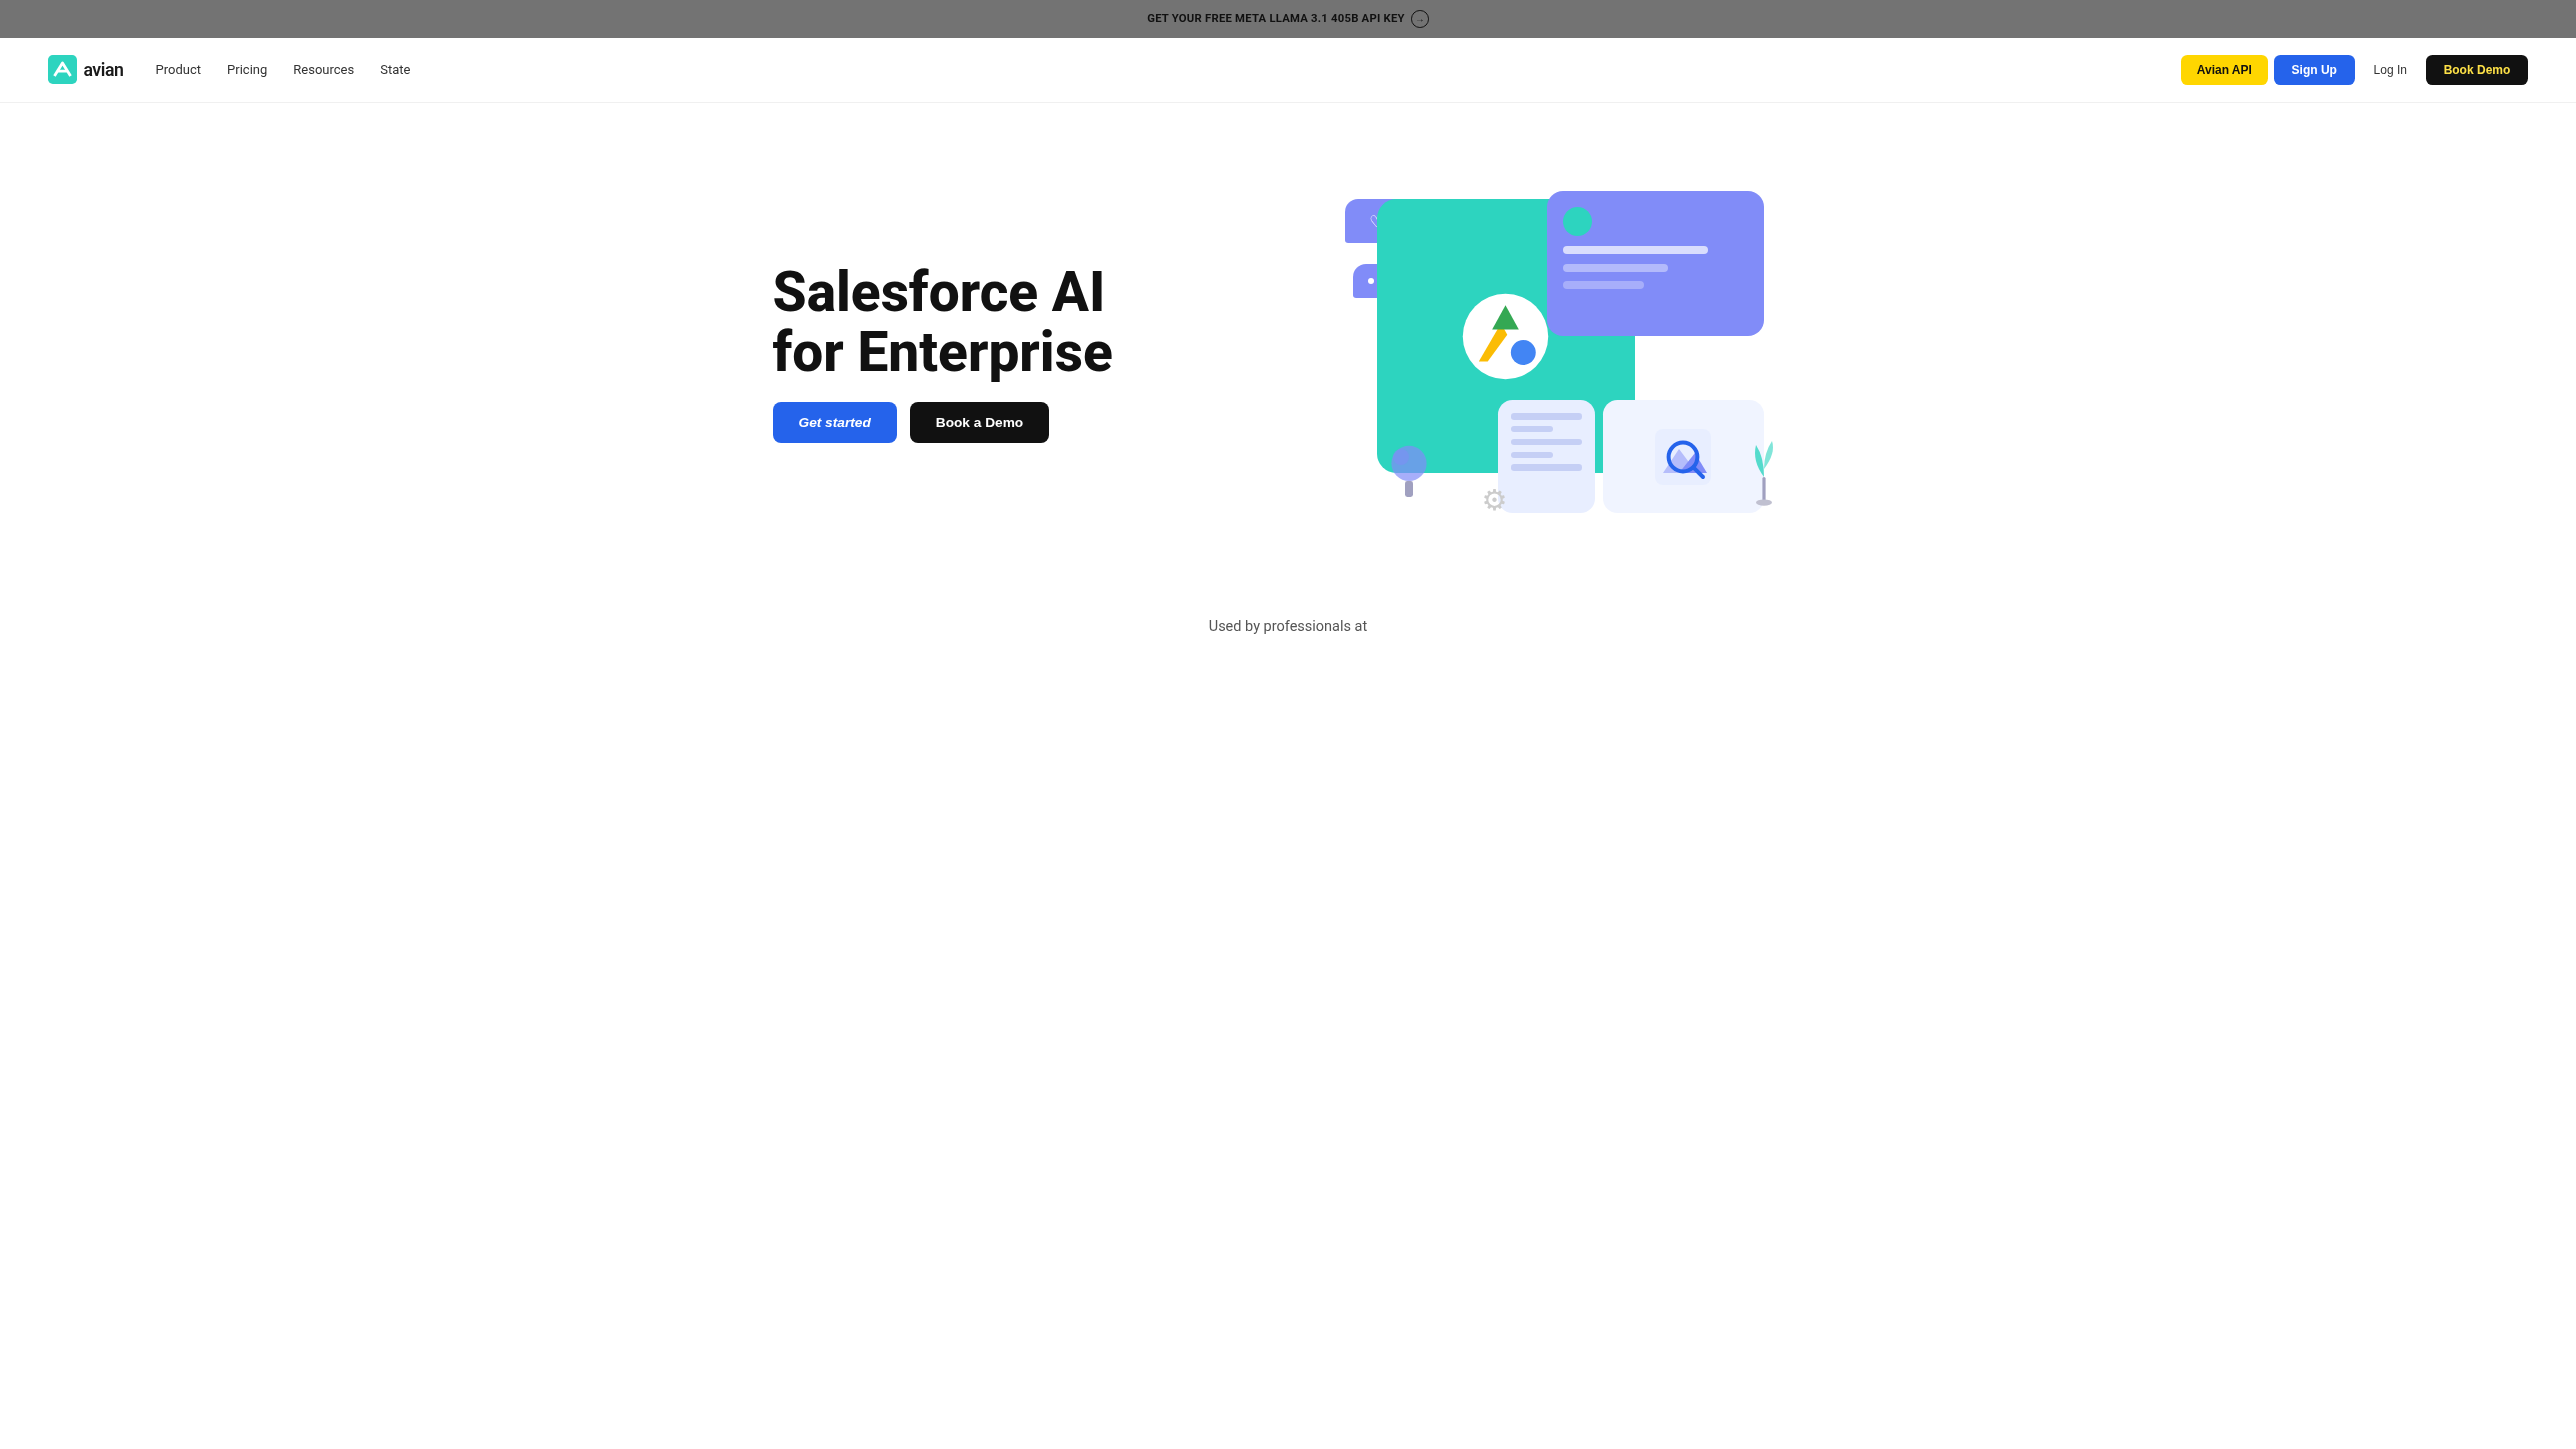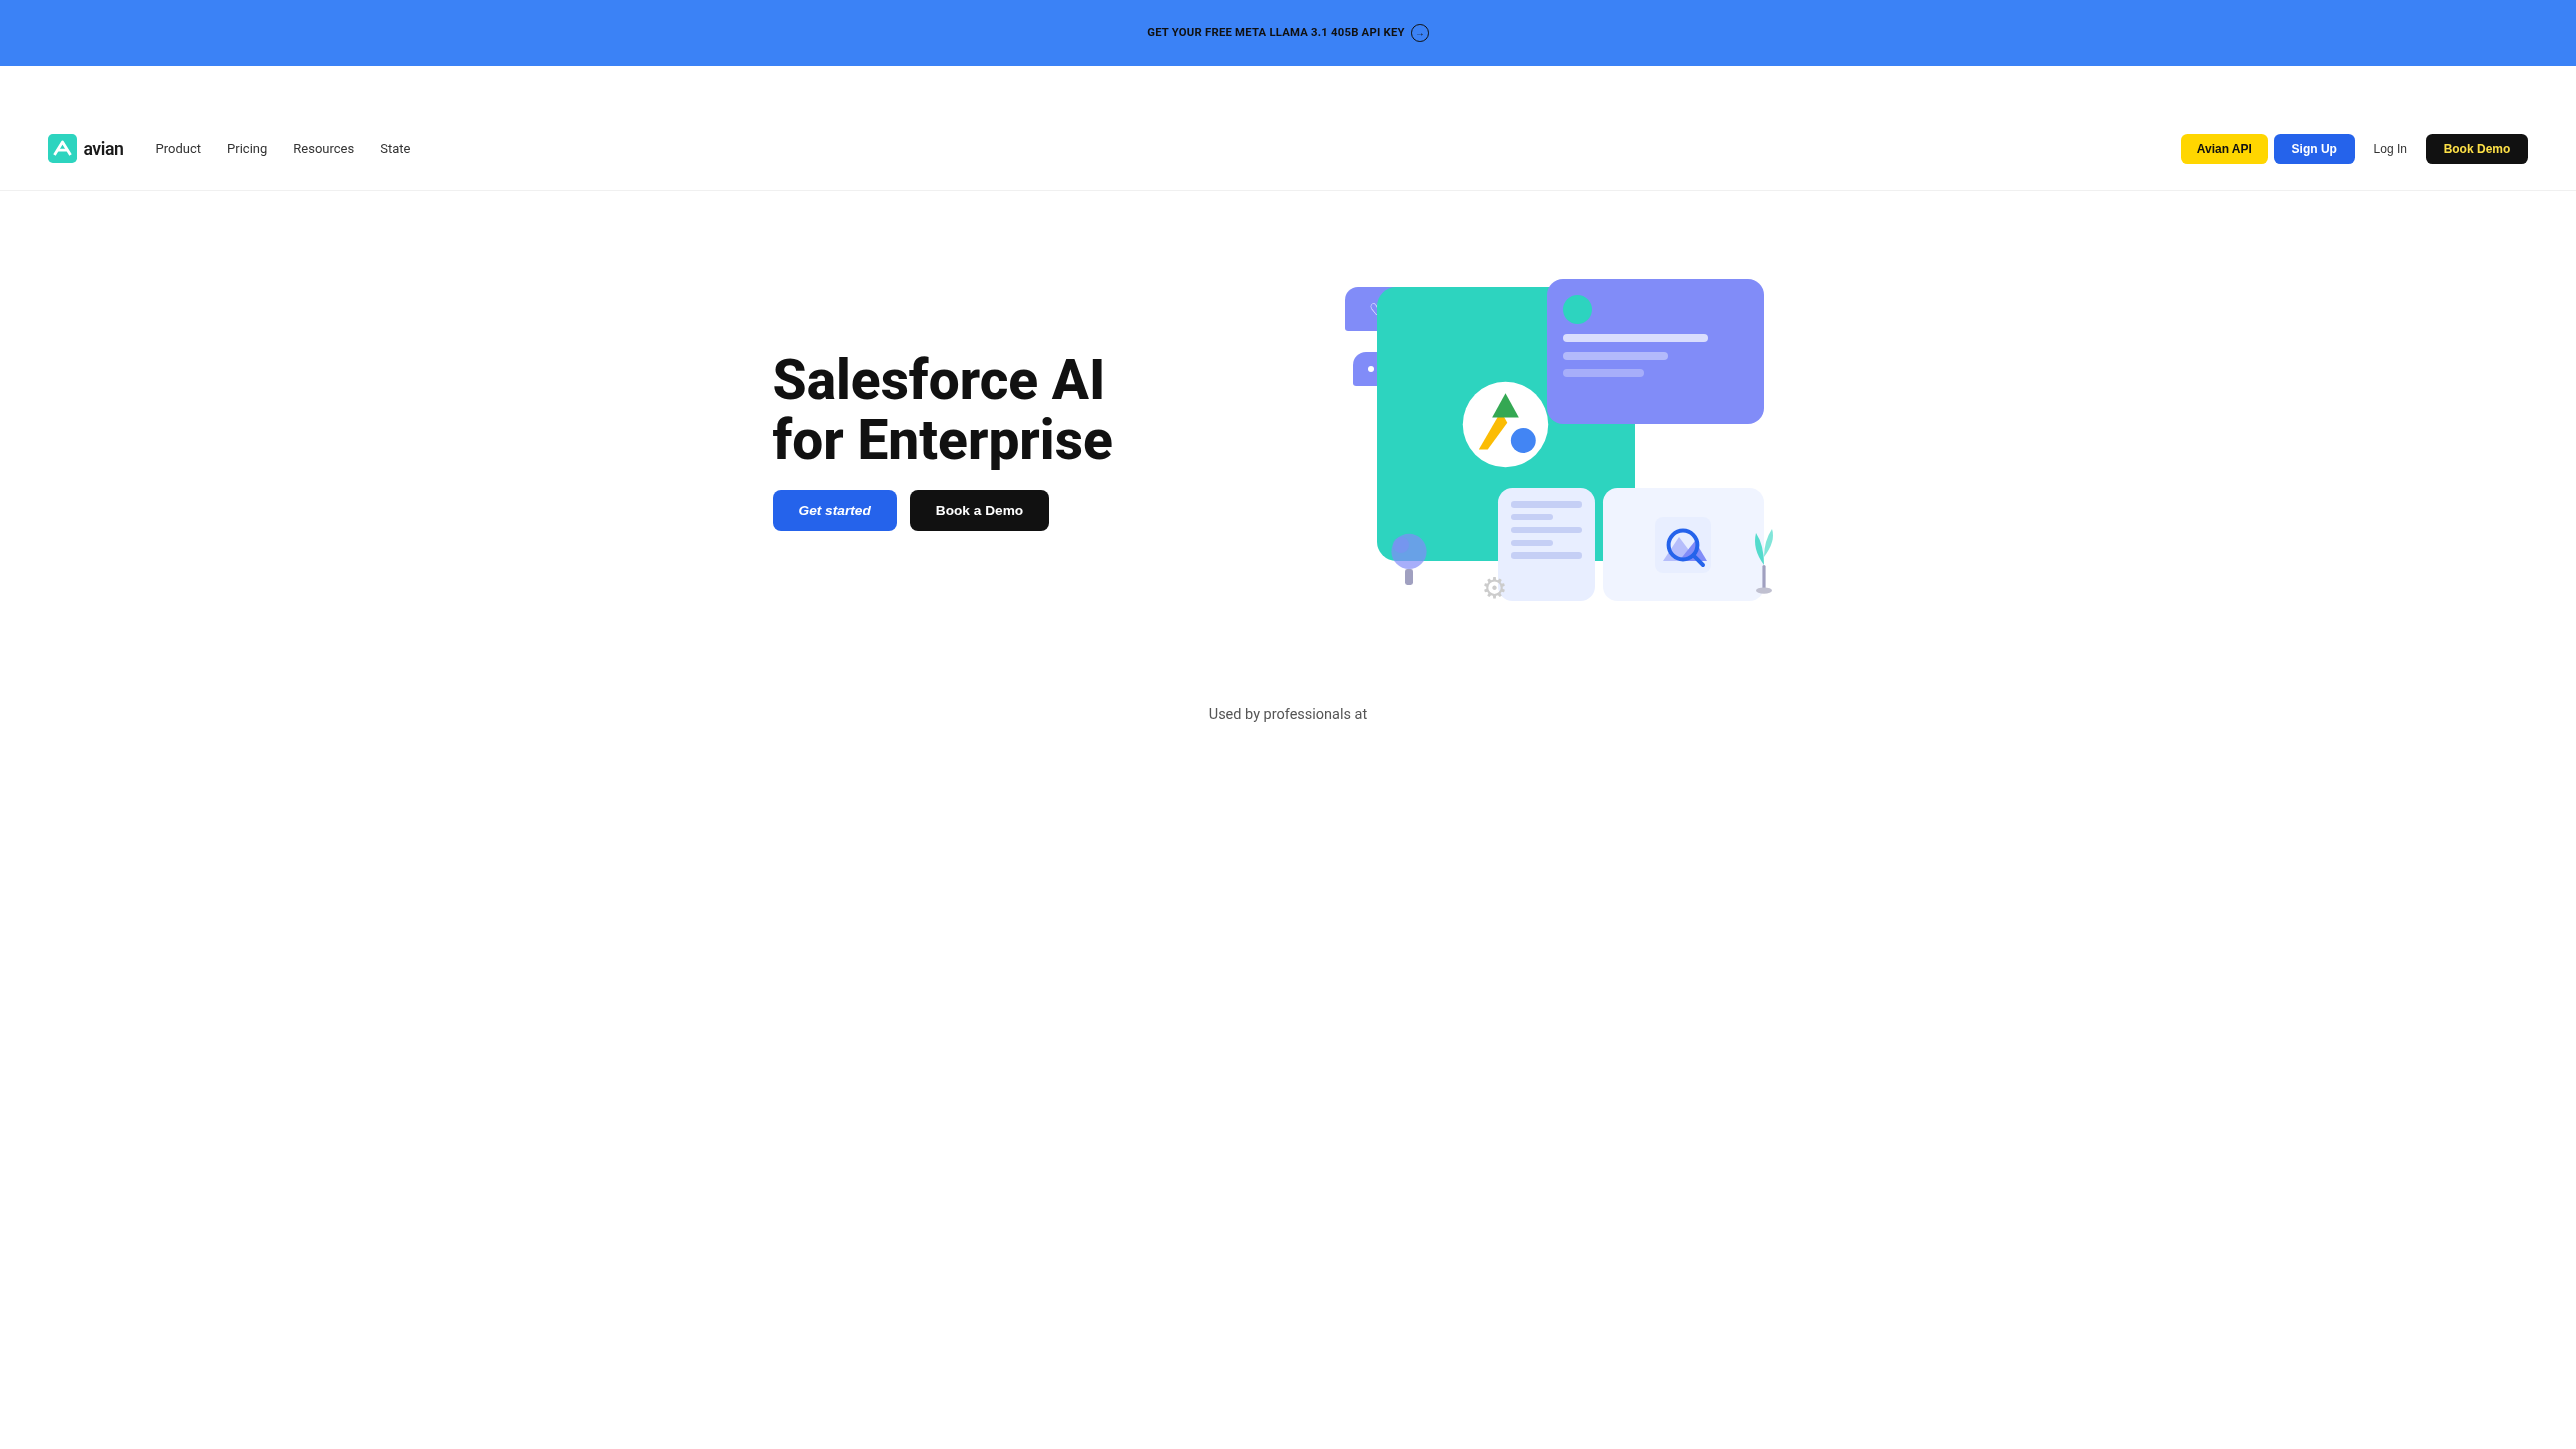--- a/index.html
+++ b/index.html
@@ -9,23 +9,23 @@
     }
 
     body {
       font-family: -apple-system, BlinkMacSystemFont, 'Segoe UI', Roboto, sans-serif;
       background: #ffffff;
       overflow-x: hidden;
     }
 
     
     .top-banner {
-      background: #3b82f6;
+      background: #737373;
       text-align: left;
-      padding: 24px 16px;
+      padding: 10px 16px;
       font-weight: 700;
       font-size: 11.3px;
       letter-spacing: 0.02em;
       color: #111;
       display: flex;
       align-items: center;
       justify-content: center;
       gap: 6.4px;
     }
 
@@ -38,24 +38,23 @@
       border: 1.6px solid #111;
       border-radius: 50%;
       font-size: 9.7px;
     }
 
     
     .navbar {
       display: flex;
       align-items: center;
       justify-content: space-between;
-      padding: 26px 48px;
+      padding: 17px 48px;
       background: #ffffff;
       border-bottom: 0.8px solid #f0f0f0;
-      margin-top: 42px;
     }
 
     .navbar-left {
       display: flex;
       align-items: center;
       gap: 32px;
     }
 
     .logo {
       display: flex;

